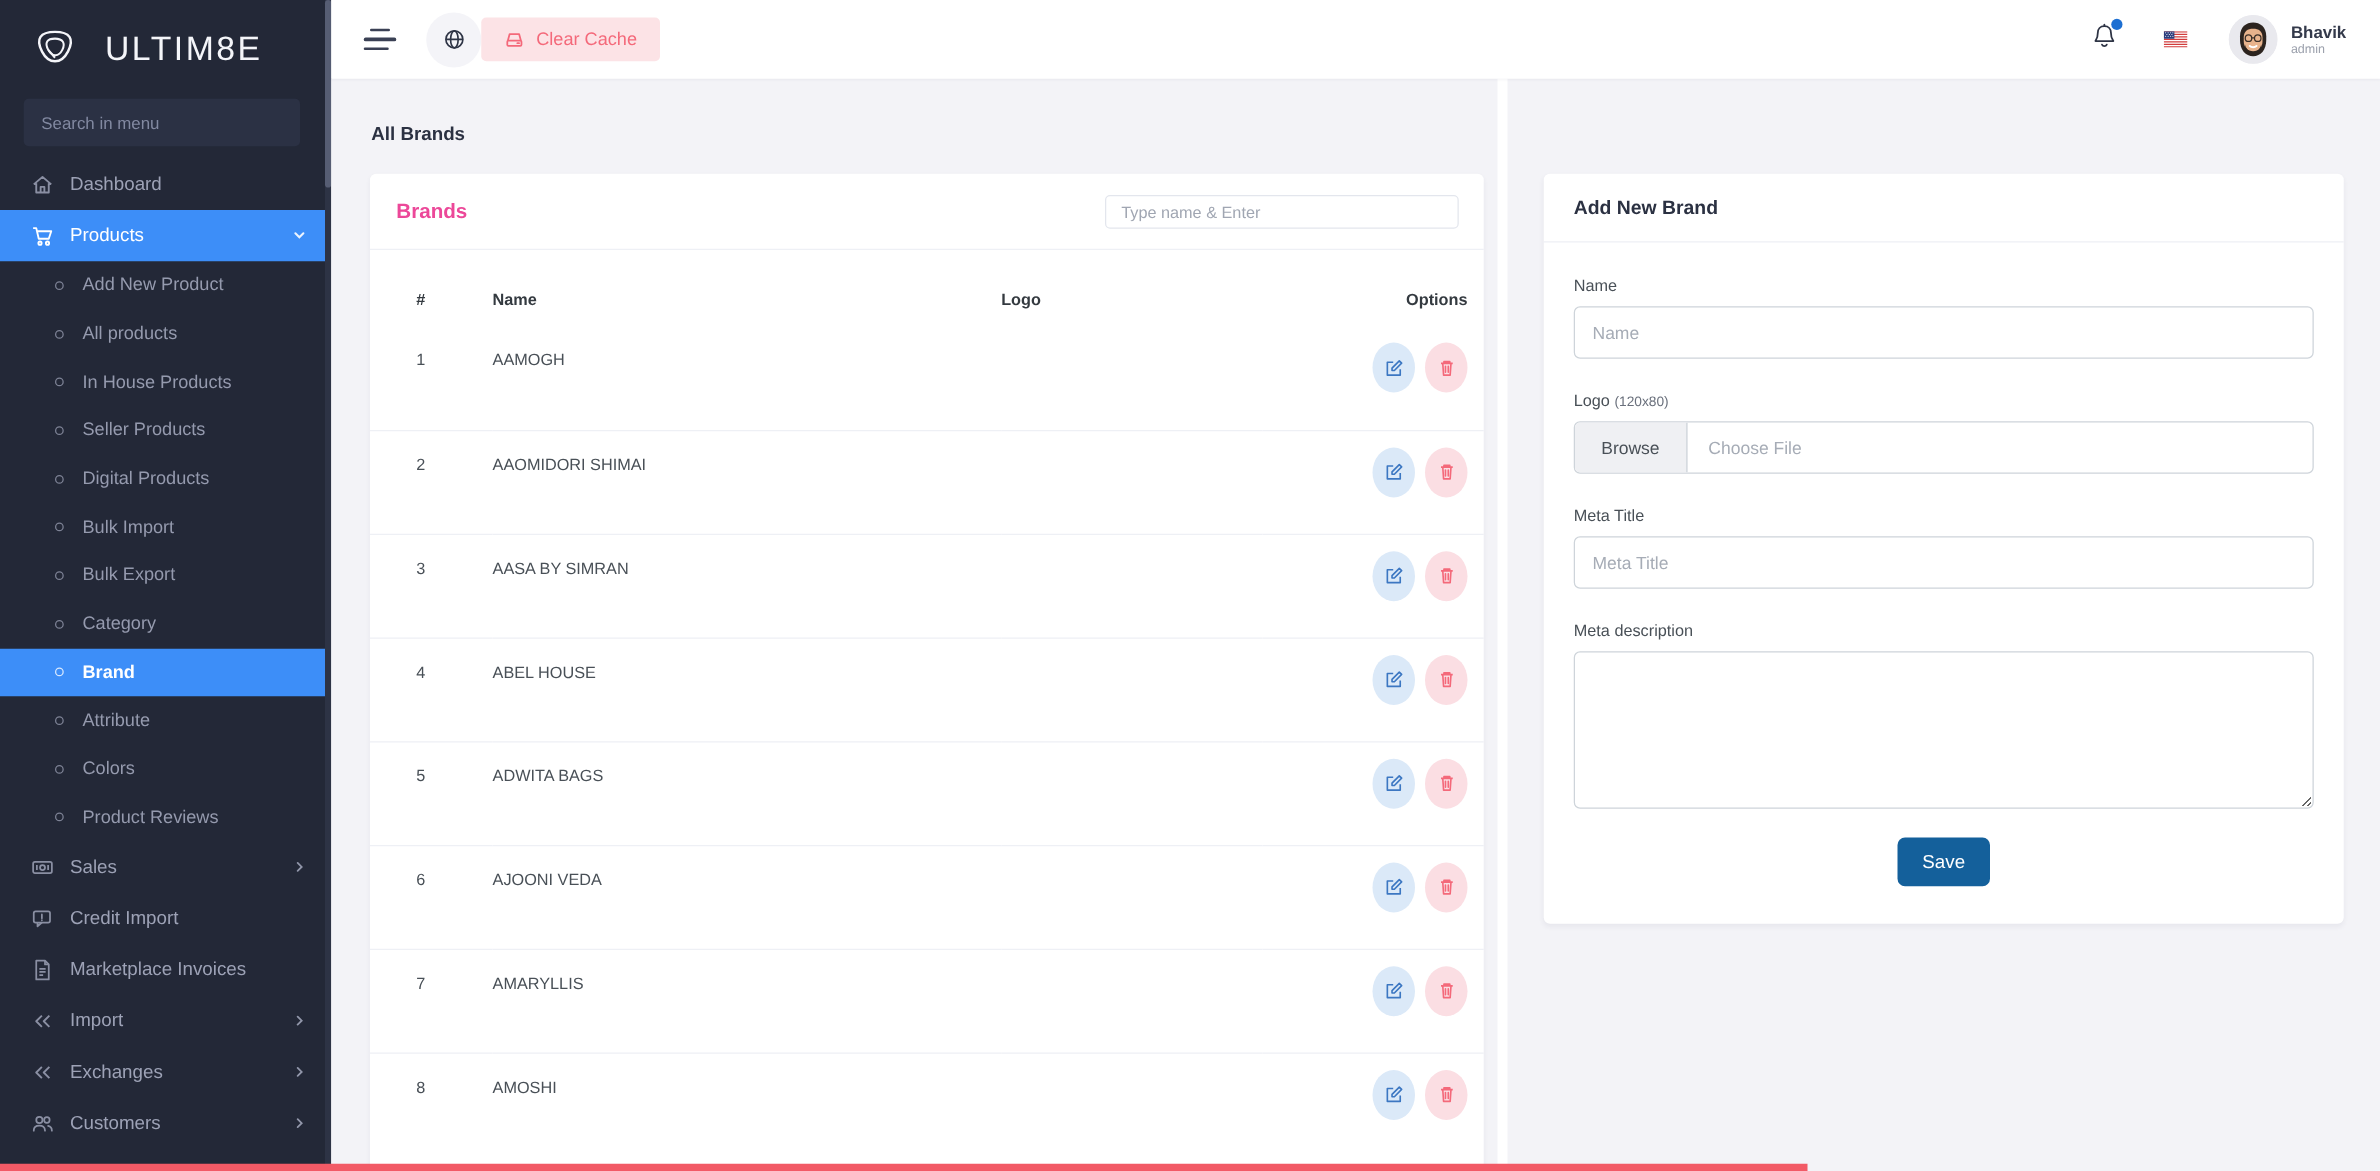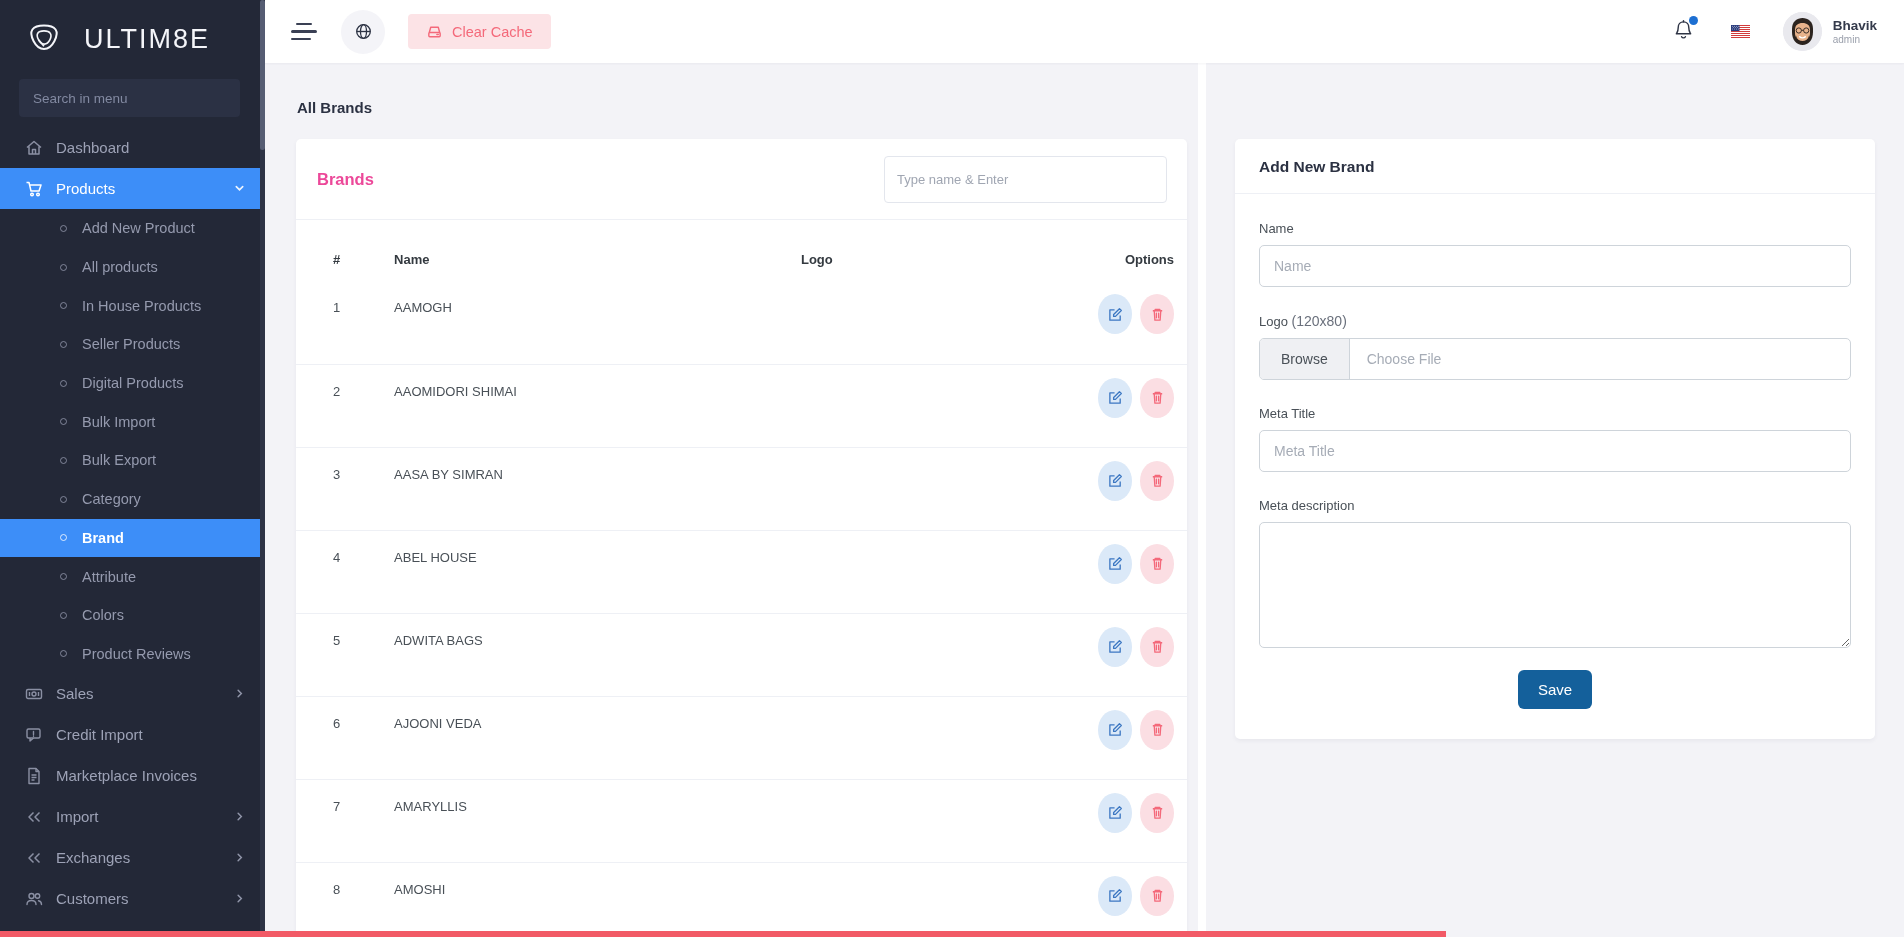--- a/index.html
+++ b/index.html
@@ -16,38 +16,38 @@
   .sb-search input { width:221px; height:38px; background:#2b3144; border:none; border-radius:4px;
     padding:0 14px; font-size:13.5px; color:#cdd1df; outline:none; font-family:inherit; }
   .sb-search input::placeholder { color:#8289a1; }
   .nav { margin-top:10px; }
   .nav-item { height:41px; display:flex; align-items:center; padding:0 20px 0 25px;
     color:#9da2b6; font-size:15px; cursor:pointer; }
   .nav-item .mi { width:18px; height:18px; margin-right:13px; opacity:.85; flex-shrink:0; }
   .nav-item .chev { margin-left:auto; opacity:.9; }
   .nav-item.active { background:#3d8ef8; color:#fff; }
   .nav-item.active .mi { opacity:1; }
-  .sub-item { height:38.7px; display:flex; align-items:center; padding-left:60px;
+  .sub-item { height:38.7px; display:flex; align-items:center; padding-left:44px;
     color:#959aae; font-size:14.5px; cursor:pointer; }
   .sub-item .dot { width:7px; height:7px; border:1.6px solid currentColor; border-radius:50%;
     margin-right:15px; opacity:.8; flex-shrink:0; }
   .sub-item.active { background:#3d8ef8; color:#fff; font-weight:700; }
   .sb-track { position:absolute; top:0; right:0; width:5px; height:100%; background:#2d3345; }
   .sb-thumb { position:absolute; top:0; right:0; width:5px; height:150px; background:#565d73; border-radius:3px; }
 
   
   .main { flex:1; display:flex; flex-direction:column; position:relative; }
   .topbar { height:63px; background:#fff; display:flex; align-items:center;
     padding:0 27px 0 26px; flex-shrink:0; box-shadow:0 1px 2px rgba(40,40,70,.05); position:relative; z-index:4; }
   .burger { width:28px; cursor:pointer; display:flex; flex-direction:column; gap:5px; }
   .burger span { height:2.5px; background:#3a4054; border-radius:2px; }
   .burger .b1 { width:16px; margin-left:5px; } .burger .b2 { width:26px; } .burger .b3 { width:20px; }
   .globe-btn { width:44px; height:44px; border-radius:50%; background:#f4f4f8; display:flex;
     align-items:center; justify-content:center; margin-left:22px; cursor:pointer; border:none; }
-  .clear-cache { margin-left:23px; height:35px; padding:0 18px; background:#fce3e6; color:#f4697a;
+  .clear-cache { height:35px; padding:0 18px; background:#fce3e6; color:#f4697a;
     border:none; border-radius:4px; display:flex; align-items:center; gap:9px; font-size:14.5px;
     cursor:pointer; font-family:inherit; }
   .tb-spacer { flex:1; }
   .bell-wrap { position:relative; margin-right:37px; cursor:pointer; }
   .bell-dot { position:absolute; top:-3px; right:-4px; width:9px; height:9px; border-radius:50%; background:#1d6fd2; }
   .flag { margin-right:33px; cursor:pointer; display:flex; }
   .user-menu { display:flex; align-items:center; gap:11px; cursor:pointer; }
   .avatar { width:39px; height:39px; border-radius:50%; background:#e9e9ee; overflow:hidden; flex-shrink:0; }
   .user-name { font-size:13.5px; font-weight:700; color:#343a4b; line-height:1.25; }
   .user-role { font-size:10px; color:#9ba0ac; }
@@ -55,21 +55,21 @@
   .content { flex:1; padding:28px 29px 0 31px; background:#f3f3f7; overflow:hidden; }
   .page-title { font-size:15px; font-weight:700; color:#2b3142; margin:8px 0 23px 1px; }
   .columns { display:flex; align-items:flex-start; }
   .card { background:#fff; border-radius:5px; box-shadow:0 2px 4px rgba(50,58,80,.06); }
 
   
   .table-card { width:891px; height:900px; }
   .card-head { display:flex; justify-content:space-between; align-items:center;
     padding:17px 20px 16px 21px; border-bottom:1px solid #eef0f5; }
   .card-title { font-size:16.5px; font-weight:700; color:#ec4899; }
-  .tbl-search { width:283px; height:47px; border:1px solid #e3e6ed; border-radius:4px;
+  .tbl-search { width:283px; height:27px; border:1px solid #e3e6ed; border-radius:4px;
     padding:0 12px; font-size:13px; color:#495057; outline:none; font-family:inherit; }
   .tbl-search::placeholder { color:#a0a6b2; }
   table { width:100%; border-collapse:collapse; }
   th { text-align:left; font-size:13px; font-weight:700; color:#343a40; padding:32px 0 14px 0; }
   td { vertical-align:top; font-size:13px; color:#495057; padding-top:19px; height:83px; }
   tbody tr { border-top:1px solid #eef0f5; }
   tbody tr:first-child { border-top:none; }
   .c-num { width:94px; padding-left:37px; }
   th.c-num { padding-left:37px; }
   .c-name { width:390px; }
@@ -85,21 +85,21 @@
   
   .content-scrollbar { position:absolute; top:63px; bottom:0; left:933px; width:8px; background:#fff; z-index:3; }
 
   
   .form-card { width:640px; margin-left:48px; }
   .form-head { padding:19px 24px 17px; border-bottom:1px solid #eef0f5;
     font-size:15.5px; font-weight:700; color:#2b3142; }
   .form-body { padding:27px 24px 30px; }
   .f-group { margin-bottom:26px; }
   .f-label { display:block; font-size:13px; color:#495057; margin-bottom:9px; }
-  .f-label small { font-size:14px; color:#6a707c; }
+  .f-label small { font-size:11px; color:#6a707c; }
   .f-input { width:100%; height:42px; border:1px solid #ced4da; border-radius:5px; padding:0 14px;
     font-size:14px; color:#495057; outline:none; font-family:inherit; }
   .f-input::placeholder { color:#a6acb6; }
   .file-box { display:flex; height:42px; border:1px solid #ced4da; border-radius:5px; overflow:hidden; cursor:pointer; }
   .file-browse { display:flex; align-items:center; padding:0 21px; background:#eff0f3;
     border-right:1px solid #ced4da; font-size:14px; color:#495057; }
   .file-text { display:flex; align-items:center; padding-left:17px; font-size:14px; color:#a6acb6; }
   .f-textarea { width:100%; height:126px; border:1px solid #ced4da; border-radius:5px;
     padding:10px 14px; font-size:14px; color:#495057; outline:none; resize:vertical; font-family:inherit; }
   .save-row { display:flex; justify-content:center; margin-top:4px; }

